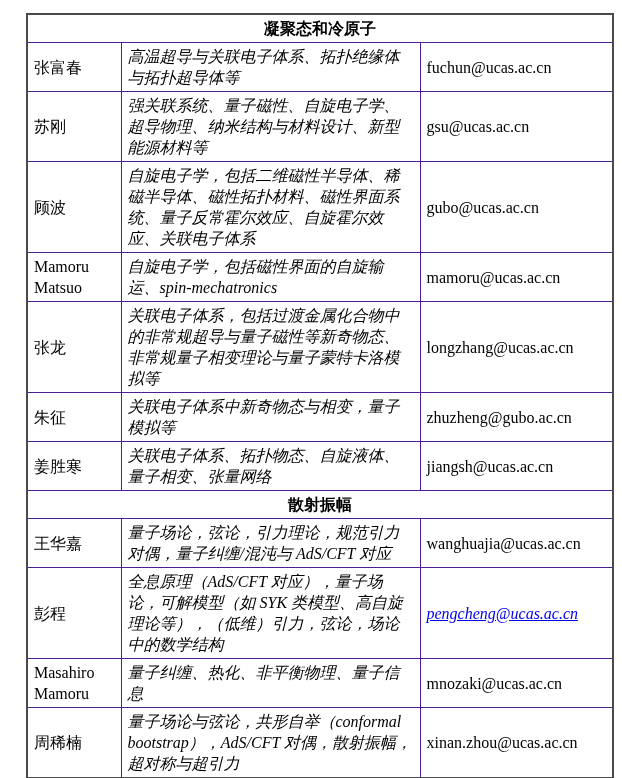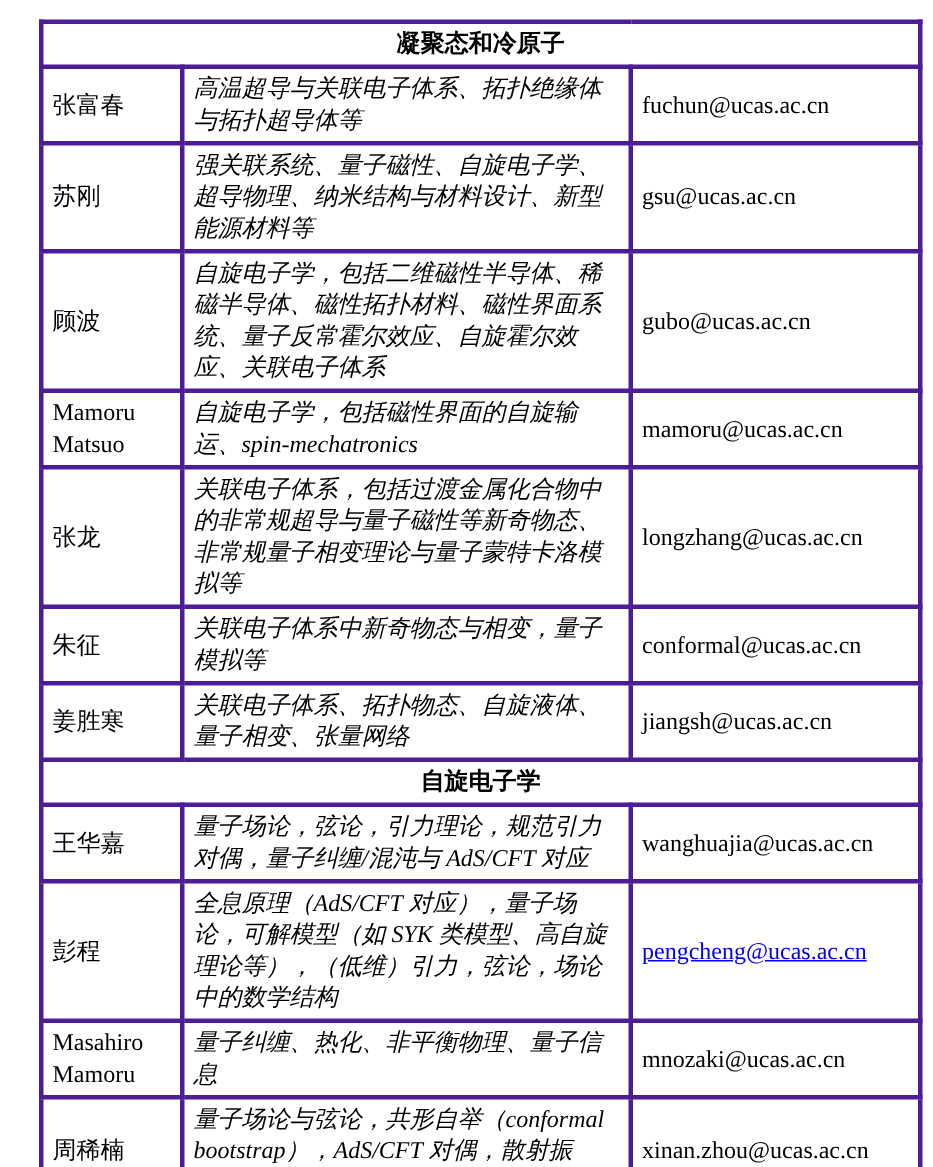--- a/index.html
+++ b/index.html
@@ -20,21 +20,21 @@
     top: 13px;
     width: 586px;
   }
   table.faculty {
     border-collapse: collapse;
     table-layout: fixed;
     width: 100%;
     border: 2px solid #4a4a4a;
   }
   table.faculty td {
-    border: 3px solid #4c1d95;
+    border: 1px solid #4c1d95;
     vertical-align: middle;
     font-size: 16px;
     line-height: 21px;
     padding: 3px 6px;
     overflow: hidden;
     word-break: break-word;
   }
   td.section-header {
     font-weight: bold;
     text-align: center;
@@ -53,20 +53,21 @@
   }
   td.email-cell {
     padding-left: 9px;
     padding-right: 2px;
     white-space: nowrap;
   }
   a.email-link {
     color: #0000ee;
     text-decoration: underline;
     cursor: pointer;
+    font-style: italic;
   }
 </style>
 </head>
 <body>
 
 <div class="table-wrap">
   <table class="faculty">
     <colgroup>
       <col style="width:94px">
       <col style="width:299px">
@@ -97,29 +98,29 @@
           <td class="email-cell">mamoru@ucas.ac.cn</td>
         </tr>
         <tr>
           <td class="name-cell">张龙</td>
           <td class="desc-cell">关联电子体系，包括过渡金属化合物中的非常规超导与量子磁性等新奇物态、非常规量子相变理论与量子蒙特卡洛模拟等</td>
           <td class="email-cell">longzhang@ucas.ac.cn</td>
         </tr>
         <tr>
           <td class="name-cell">朱征</td>
           <td class="desc-cell">关联电子体系中新奇物态与相变，量子模拟等</td>
-          <td class="email-cell">conformal@ucas.ac.cn</td>
+          <td class="email-cell">zhuzheng@gubo.ac.cn</td>
         </tr>
         <tr>
           <td class="name-cell">姜胜寒</td>
           <td class="desc-cell">关联电子体系、拓扑物态、自旋液体、量子相变、张量网络</td>
           <td class="email-cell">jiangsh@ucas.ac.cn</td>
         </tr>
         <tr>
-          <td colspan="3" class="section-header">自旋电子学</td>
+          <td colspan="3" class="section-header">散射振幅</td>
         </tr>
         <tr>
           <td class="name-cell">王华嘉</td>
           <td class="desc-cell">量子场论，弦论，引力理论，规范引力对偶，量子纠缠/混沌与 AdS/CFT 对应</td>
           <td class="email-cell">wanghuajia@ucas.ac.cn</td>
         </tr>
         <tr>
           <td class="name-cell">彭程</td>
           <td class="desc-cell">全息原理（AdS/CFT 对应），量子场论，可解模型（如 SYK 类模型、高自旋理论等），（低维）引力，弦论，场论中的数学结构</td>
           <td class="email-cell"><a class="email-link">pengcheng@ucas.ac.cn</a></td>

